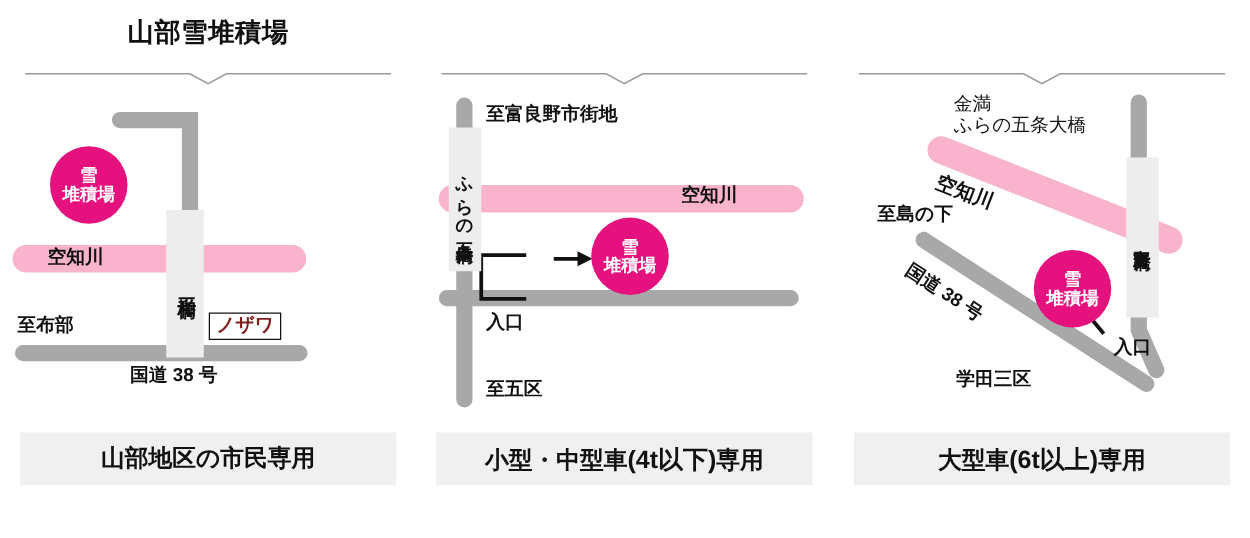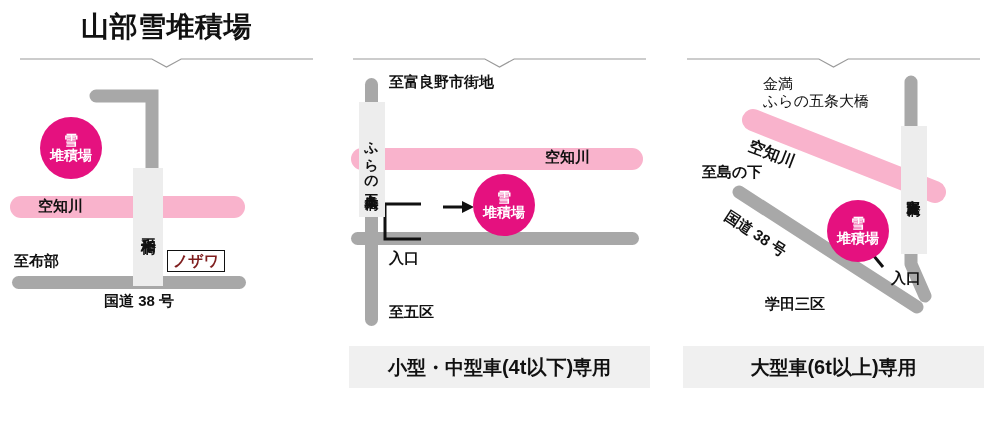--- a/index.html
+++ b/index.html
@@ -11,21 +11,21 @@
   .board{position:relative;width:1000px;height:430px;}
 
   .panel{position:absolute;top:0;width:333px;height:430px;}
   .panel.p1{left:0;}
   .panel.p2{left:333px;}
   .panel.p3{left:667px;}
 
   
   .ph{position:absolute;left:0;right:0;top:12px;height:60px;}
   .ph-title{
-    text-align:center;font-size:28px;font-weight:bold;letter-spacing:.5px;
+    text-align:center;font-size:21px;font-weight:bold;letter-spacing:.5px;
     color:#111;line-height:30px;white-space:nowrap;
   }
   .ph-rule{position:absolute;left:20px;right:20px;top:46px;height:10px;}
   .ph-rule svg{display:block;width:100%;height:10px;}
 
   
   .map{position:absolute;left:0;top:64px;width:333px;height:270px;}
   .map svg{position:absolute;left:0;top:0;width:333px;height:270px;}
 
   
@@ -104,20 +104,23 @@
 
       <div class="lbl b" style="left:38px;top:134px;">空知川</div>
 
       <div class="lbl b" style="left:14px;top:189px;">至布部</div>
 
       <div class="shopbox" style="left:167px;top:186px;">ノザワ</div>
 
       <div class="lbl b" style="left:104px;top:229px;">国道 38 号</div>
     </div>
 
+    <div class="cap">
+      <div class="cap-txt">山部地区の市民専用</div>
+    </div>
   </div>
 
   <div class="panel p2">
 
     <div class="ph">
       <div class="ph-rule">
         <svg viewBox="0 0 300 10" preserveAspectRatio="none">
           <path d="M0 1 L135 1 L150 9 L165 1 L300 1" fill="none" stroke="#9a9a9a" stroke-width="1.2"></path>
         </svg>
       </div>
@@ -140,21 +143,21 @@
 
       <div class="plate" style="left:26px;top:38px;width:26px;height:115px;font-size:14px;">
         <span>ふらの五条大橋</span>
       </div>
 
       <div class="depot" style="left:140px;top:110px;width:62px;height:62px;">
         <span>雪</span>
         <span>堆積場</span>
       </div>
 
-      <div class="lbl b" style="left:56px;top:10px;font-family:Liberation Serif, serif;">至富良野市街地</div>
+      <div class="lbl b" style="left:56px;top:20px;font-family:Liberation Serif, serif;">至富良野市街地</div>
 
       <div class="lbl b" style="left:212px;top:85px;">空知川</div>
 
       <div class="lbl b" style="left:56px;top:186px;">入口</div>
 
       <div class="lbl b" style="left:56px;top:240px;">至五区</div>
     </div>
 
     <div class="cap">
       <div class="cap-txt"><span>小型・中型車</span><span class="sm">(4t以下)</span><span>専用</span></div>

